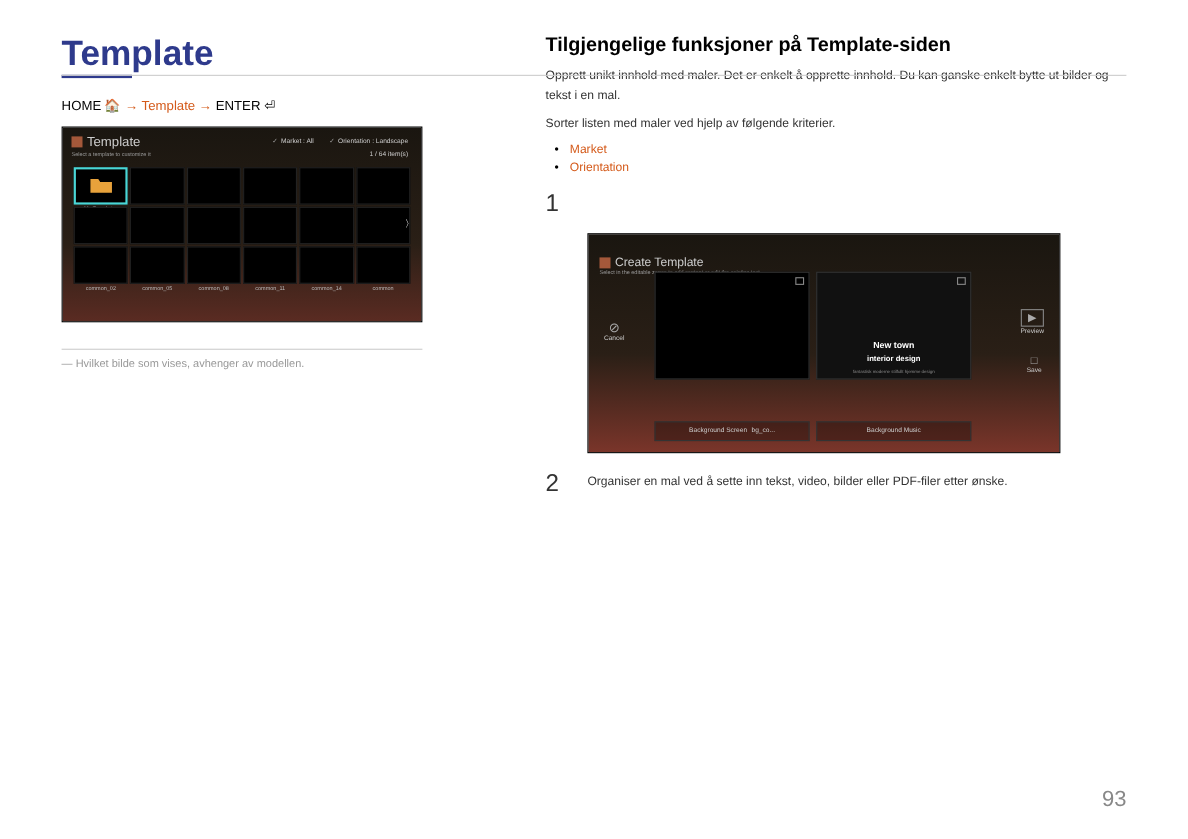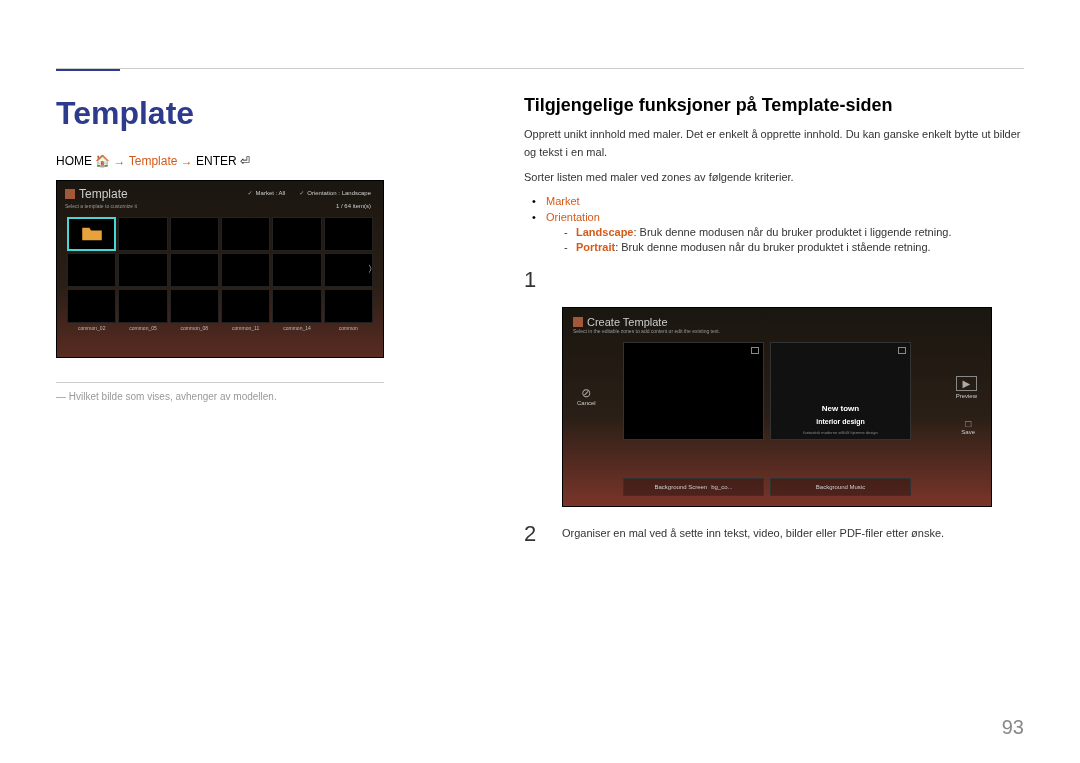--- a/index.html
+++ b/index.html
@@ -1,19 +1,19 @@
 <!DOCTYPE html>
 <html><head>
 <meta charset="utf-8">
 <style>
   *{margin:0;padding:0;box-sizing:border-box}
   body{font-family:Arial,Helvetica,sans-serif;background:#fff;color:#000;width:1080px;height:763px;position:relative;padding:30px 56px}
   .divider{position:absolute;left:56px;right:56px;top:68px;border-top:1px solid #ccc}
   .accent{position:absolute;left:56px;top:68px;width:64px;height:3px;background:#2e3a8c}
-  .cols{display:flex;gap:88px;margin-top:65px}
+  .cols{display:flex;gap:60px;}
   .left{width:380px}.right{flex:1}
   h1.title{color:#2e3a8c;font-size:32px;font-weight:600;margin-bottom:22px}
   .breadcrumb{font-size:12px;font-weight:400;margin-bottom:12px}.bc-seg{color:#d45a1a}
   .screenshot1{width:328px;height:178px;background:linear-gradient(to bottom,#1a1610 0%,#2a1f16 60%,#5a2b22 100%);border:1px solid #000;position:relative;color:#eee;padding:6px 8px}
   .ss1-title{font-size:12px;color:#ccc;display:flex;align-items:center;gap:4px;margin-bottom:2px}
   .ss1-sub{font-size:5px;color:#999}
   .ss1-drops{position:absolute;right:12px;top:8px;display:flex;gap:14px;font-size:6px;color:#ccc}
   .ss1-drops span::before{content:"\2713";margin-right:3px;color:#aaa;font-size:6px}
   .ss1-count{position:absolute;right:12px;top:22px;font-size:6px;color:#ccc}
   .ss1-grid{position:absolute;left:10px;top:36px;right:10px;display:grid;grid-template-columns:repeat(6,1fr);gap:2px}
@@ -30,21 +30,21 @@
   ul.bl>li{font-size:11px;margin:4px 0;padding-left:14px;position:relative}
   ul.bl>li::before{content:"•";position:absolute;left:0;color:#000}
   ul.bl>li>.k{color:#d45a1a;font-weight:400}
   ul.sub{list-style:none;margin-left:18px}
   ul.sub>li{font-size:11px;margin:3px 0;padding-left:12px;position:relative;color:#333}
   ul.sub>li::before{content:"-";position:absolute;left:0;color:#333}
   ul.sub>li .k{color:#d45a1a;font-weight:700}
   .step{display:flex;margin:14px 0;gap:14px}
   .stepno{font-size:22px;color:#333;width:24px}
   .steptxt{font-size:11px;color:#333;padding-top:6px}
-  .screenshot2{width:430px;height:200px;background:linear-gradient(to bottom,#1a1610 0%,#2a1f16 55%,#7a352a 100%);border:1px solid #000;position:relative;color:#eee;padding:8px 10px;margin-left:38px;margin-bottom:4px}
+  .screenshot2{width:430px;height:200px;background:linear-gradient(to bottom,#1a1610 0%,#2a1f16 55%,#7a352a 100%);border:1px solid #000;position:relative;color:#eee;padding:20px 10px;margin-left:38px;margin-bottom:4px}
   .ss2-title{font-size:11px;color:#ccc;display:flex;align-items:center;gap:4px}
   .ss2-sub{font-size:5px;color:#999;margin-bottom:10px}
   .ss2-main{position:absolute;left:60px;right:80px;top:34px;display:flex;gap:6px}
   .zone{flex:1;height:98px;background:#000;border:1px solid #333;position:relative}
   .zone .z-ic{position:absolute;right:4px;top:4px;width:8px;height:7px;border:1px solid #888}
   .zone.right{background:#111}
   .zone.right .txt1{position:absolute;bottom:26px;left:0;right:0;text-align:center;font-size:8px;font-weight:700;color:#fff}
   .zone.right .txt2{position:absolute;bottom:14px;left:0;right:0;text-align:center;font-size:7px;font-weight:700;color:#fff}
   .zone.right .txt3{position:absolute;bottom:4px;left:0;right:0;text-align:center;font-size:4px;color:#888}
   .ss2-btn{position:absolute;font-size:6px;color:#ccc;text-align:center}
@@ -144,28 +144,24 @@
       <div class="ss1-next">〉</div>
     </div>
 
     <div class="footnote-rule"></div>
     <div class="footnote">Hvilket bilde som vises, avhenger av modellen.</div>
   </div>
 
   <div class="right">
     <h2 class="sub"><span class="hl">Tilgjengelige funksjoner på Template-siden</span></h2>
     <p class="body">Opprett unikt innhold med maler. Det er enkelt å opprette innhold. Du kan ganske enkelt bytte ut bilder og tekst i en mal.</p>
-    <p class="body">Sorter listen med maler ved zones av følgende kriterier.</p>
+    <p class="body">Sorter listen med maler ved hjelp av følgende kriterier.</p>
     <ul class="bl">
       <li><span class="k">Market</span></li>
       <li><span class="k">Orientation</span>
-        <ul class="sub">
-          <li><span class="k">Landscape</span><span>: Bruk denne modusen når du bruker produktet i liggende retning.</span></li>
-          <li><span class="k">Portrait</span><span>: Bruk denne modusen når du bruker produktet i stående retning.</span></li>
-        </ul>
       </li>
     </ul>
 
     <div class="step">
       <div class="stepno">1</div>
     </div>
 
     <div class="screenshot2">
       <div class="ss2-title">
           <span class="tile-icon"></span>

